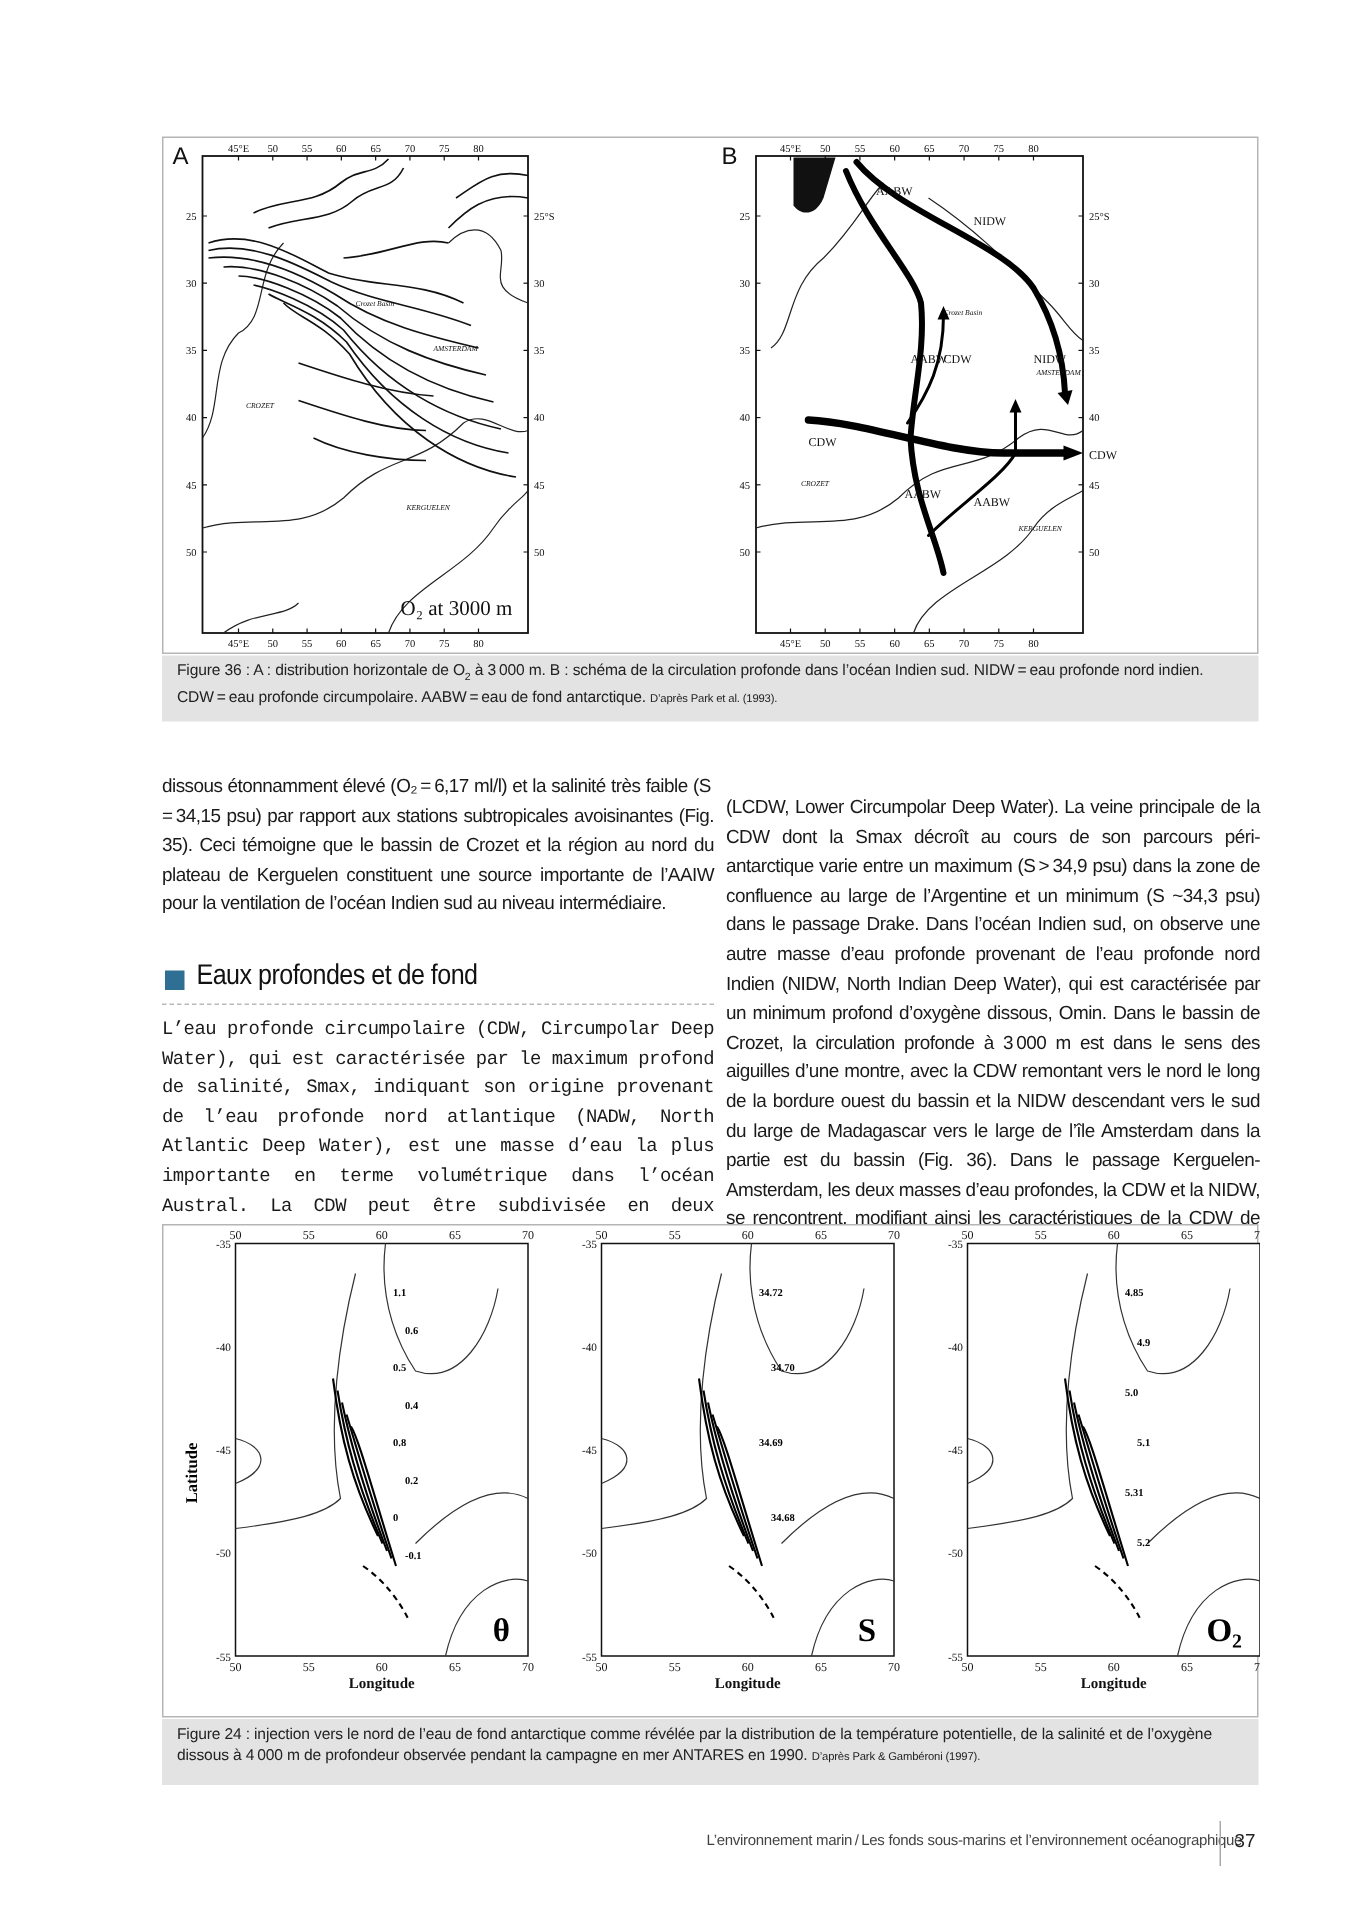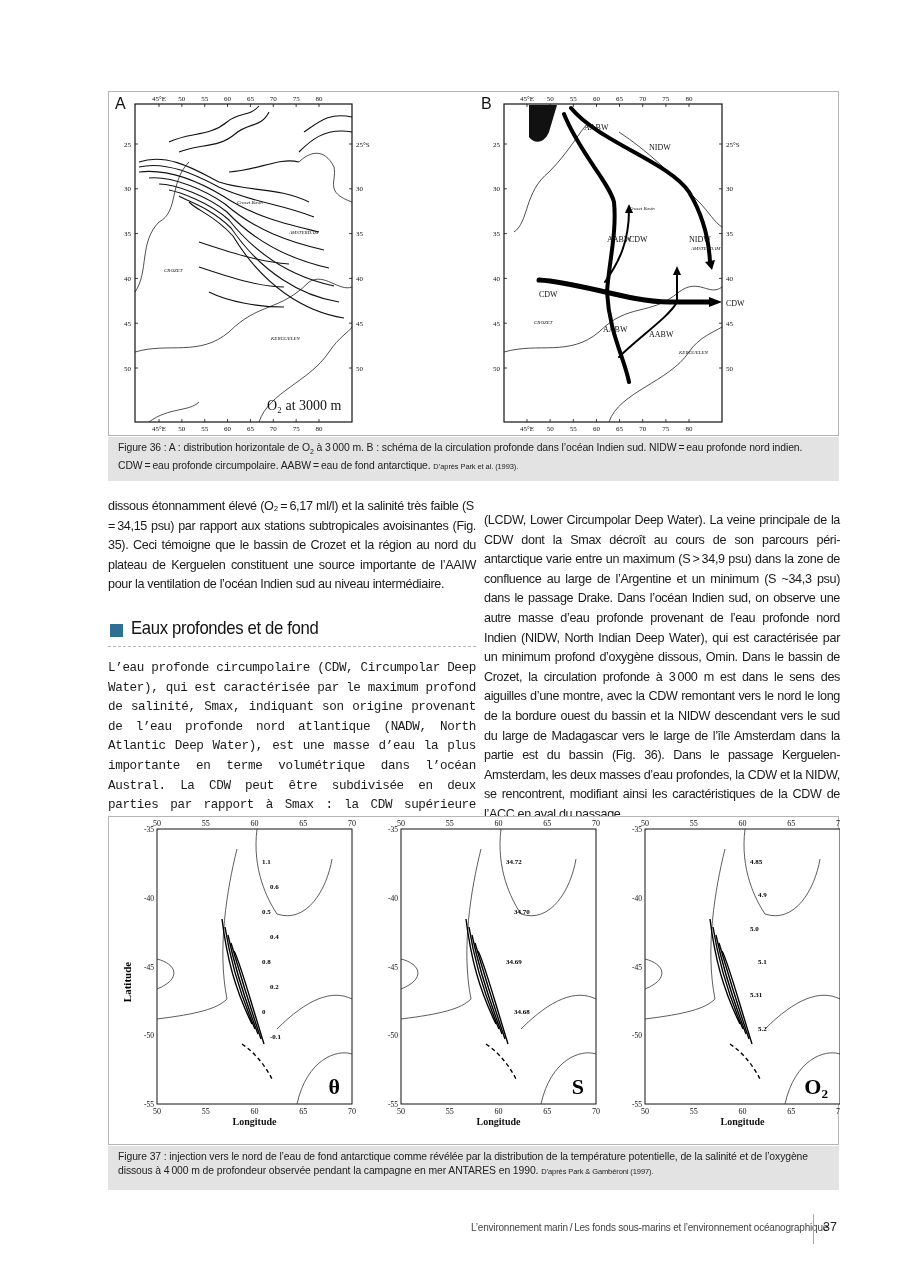--- a/index.html
+++ b/index.html
@@ -7,23 +7,23 @@
   body { position: relative; font-family: "Liberation Sans", sans-serif; color: #1a1a1a; }
 
   .fig-frame { position: absolute; border: 1px solid #b5b5b5; background: #fff; }
   .caption { position: absolute; background: #e3e3e3; font-family: "Liberation Sans", sans-serif;
              font-size: 10.4px; line-height: 14px; color: #222; padding: 4px 10px; letter-spacing: -0.1px; }
   .caption b { font-weight: normal; }
   .caption .src { font-size: 7.5px; margin-top: 12px; }
 
   .col { position: absolute; font-family: "Liberation Sans", sans-serif; font-size: 12.6px;
          line-height: 19.6px; color: #1a1a1a; text-align: justify; letter-spacing: -0.35px;
-         transform-origin: left top; }
+         transform-origin: left top; margin-top: 18px; }
   .para { display: block; }
-  .section-heading { position: absolute; left: 108px; top: 617px; width: 368px; height: 30px;
+  .section-heading { position: absolute; left: 108px; top: 640px; width: 368px; height: 30px;
                      border-bottom: 1px dashed #b9b9b9; }
   .section-heading .sq { position: absolute; left: 2px; top: 7px; width: 13px; height: 13px; background: #2f6f93; }
   .section-heading .title { position: absolute; left: 23px; top: 0px; font-size: 19px; font-weight: normal;
                             letter-spacing: -0.4px; color: #111; transform: scaleX(0.88); transform-origin: left top; }
 
   .footer-text { position: absolute; left: 450px; top: 1222px; font-size: 10px; color: #444; letter-spacing: -0.2px; padding-left: 21px; }
   .footer-sep { position: absolute; left: 813px; top: 1214px; width: 1px; height: 30px; background: #aaa; }
   .page-num { position: absolute; left: 823px; top: 1220px; font-size: 12.5px; font-weight: normal; color: #222; }
 
   svg text { font-family: "Liberation Serif", serif; }
@@ -393,18 +393,18 @@
           <text x="649" y="147" font-size="7" font-weight="bold" font-family="&quot;DejaVu Sans Mono&quot;, monospace" fill="#000">5.1</text>
           <text x="641" y="180.33333333333334" font-size="7" font-weight="bold" font-family="&quot;DejaVu Sans Mono&quot;, monospace" fill="#000">5.31</text>
           <text x="649" y="213.66666666666669" font-size="7" font-weight="bold" font-family="&quot;DejaVu Sans Mono&quot;, monospace" fill="#000">5.2</text>
           <text x="719" y="277" font-size="22" font-weight="bold" text-anchor="end" font-family="&quot;Liberation Sans&quot;, sans-serif" fill="#000">O₂</text>
         </g>
       </g>
   </svg>
 </div>
 
 <div class="caption" style="left:108px; top:1146px; width:731px; height:44px;">
-  <b>Figure 37 :</b><span> injection vers le nord de l’eau de fond antarctique comme révélée par la distribution de la température potentielle, de la salinité et de l’oxygène dissous à 4 000 m de profondeur observée pendant la campagne en mer ANTARES en 1990. </span><span class="src">D’après Park &amp; Gambéroni (1997).</span>
+  <b>Figure 24 :</b><span> injection vers le nord de l’eau de fond antarctique comme révélée par la distribution de la température potentielle, de la salinité et de l’oxygène dissous à 4 000 m de profondeur observée pendant la campagne en mer ANTARES en 1990. </span><span class="src">D’après Park &amp; Gambéroni (1997).</span>
 </div>
 
 <div class="footer-text">L’environnement marin / Les fonds sous-marins et l’environnement océanographique</div>
 <div class="footer-sep"></div>
 <div class="page-num">37</div>
 
 </body></html>

